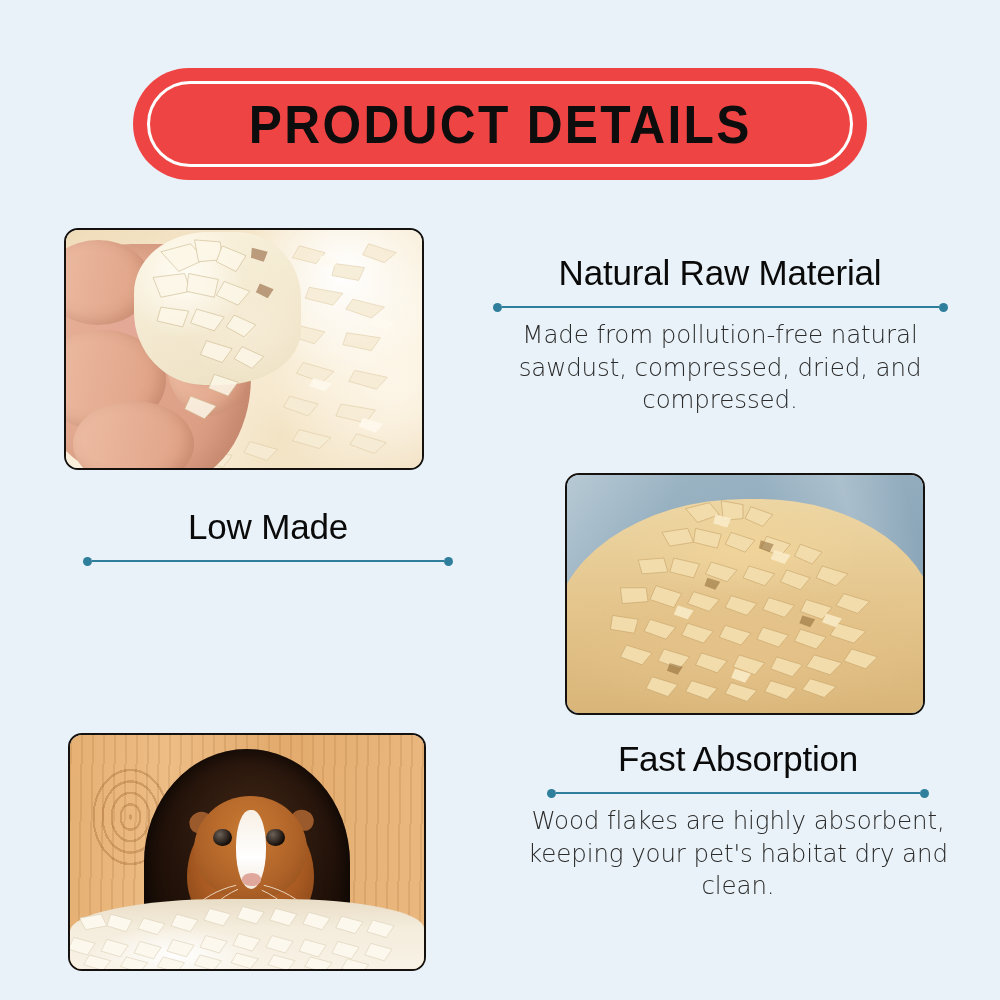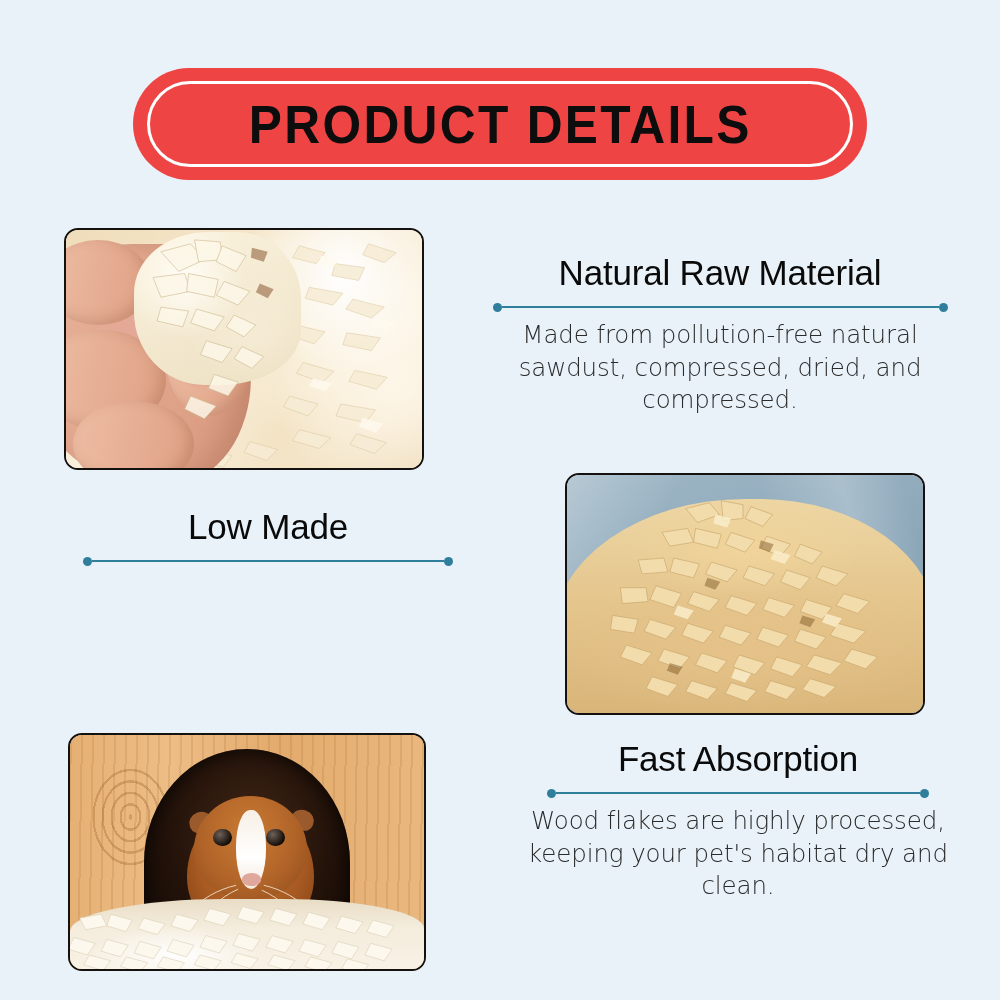--- a/index.html
+++ b/index.html
@@ -472,14 +472,14 @@
   </div>
 </div>
 
 <div class="block block-3">
   <h2>Fast Absorption</h2>
   <div class="divider d3">
     <span class="dot"></span>
     <span class="line"></span>
     <span class="dot"></span>
   </div>
-  <p>Wood flakes are highly processed, keeping your pet's habitat dry and clean.</p>
+  <p>Wood flakes are highly absorbent, keeping your pet's habitat dry and clean.</p>
 </div>
 
 </body></html>

